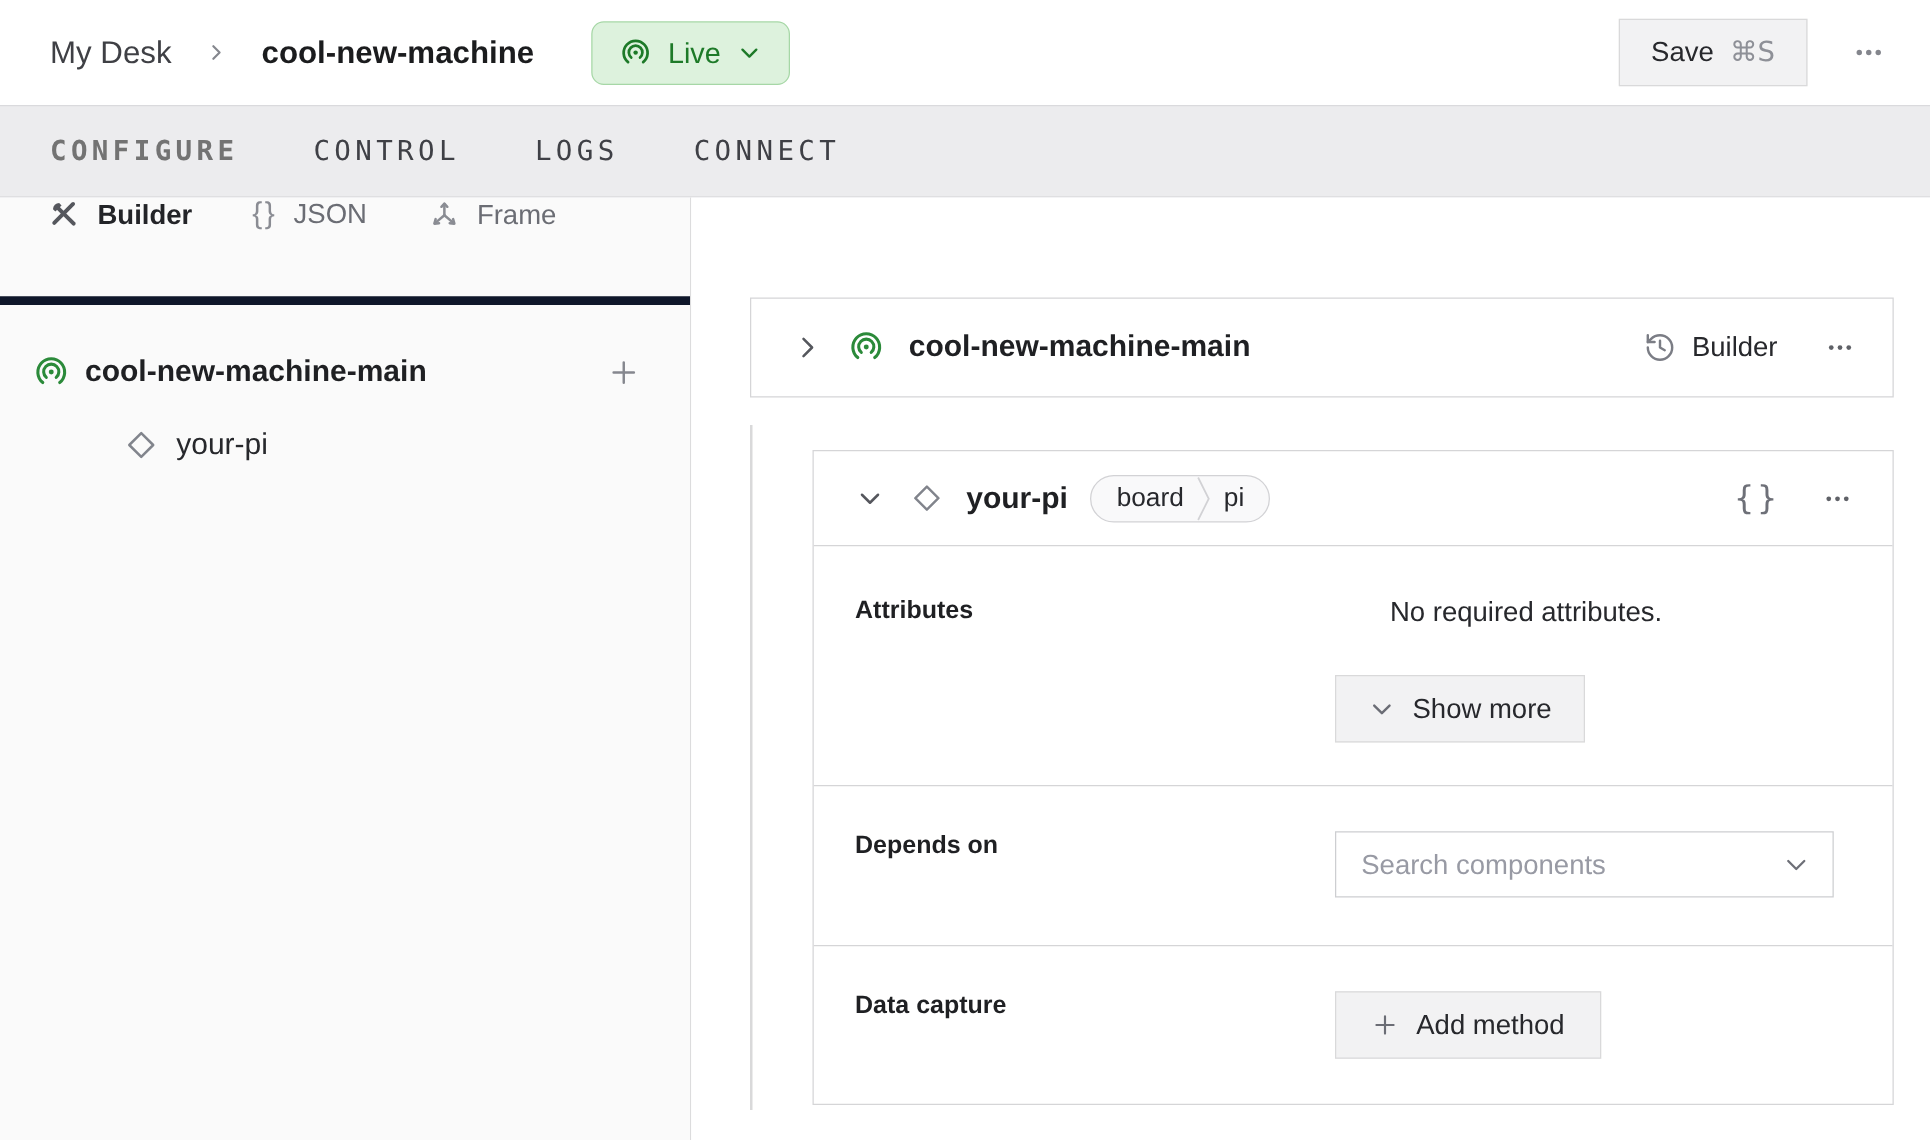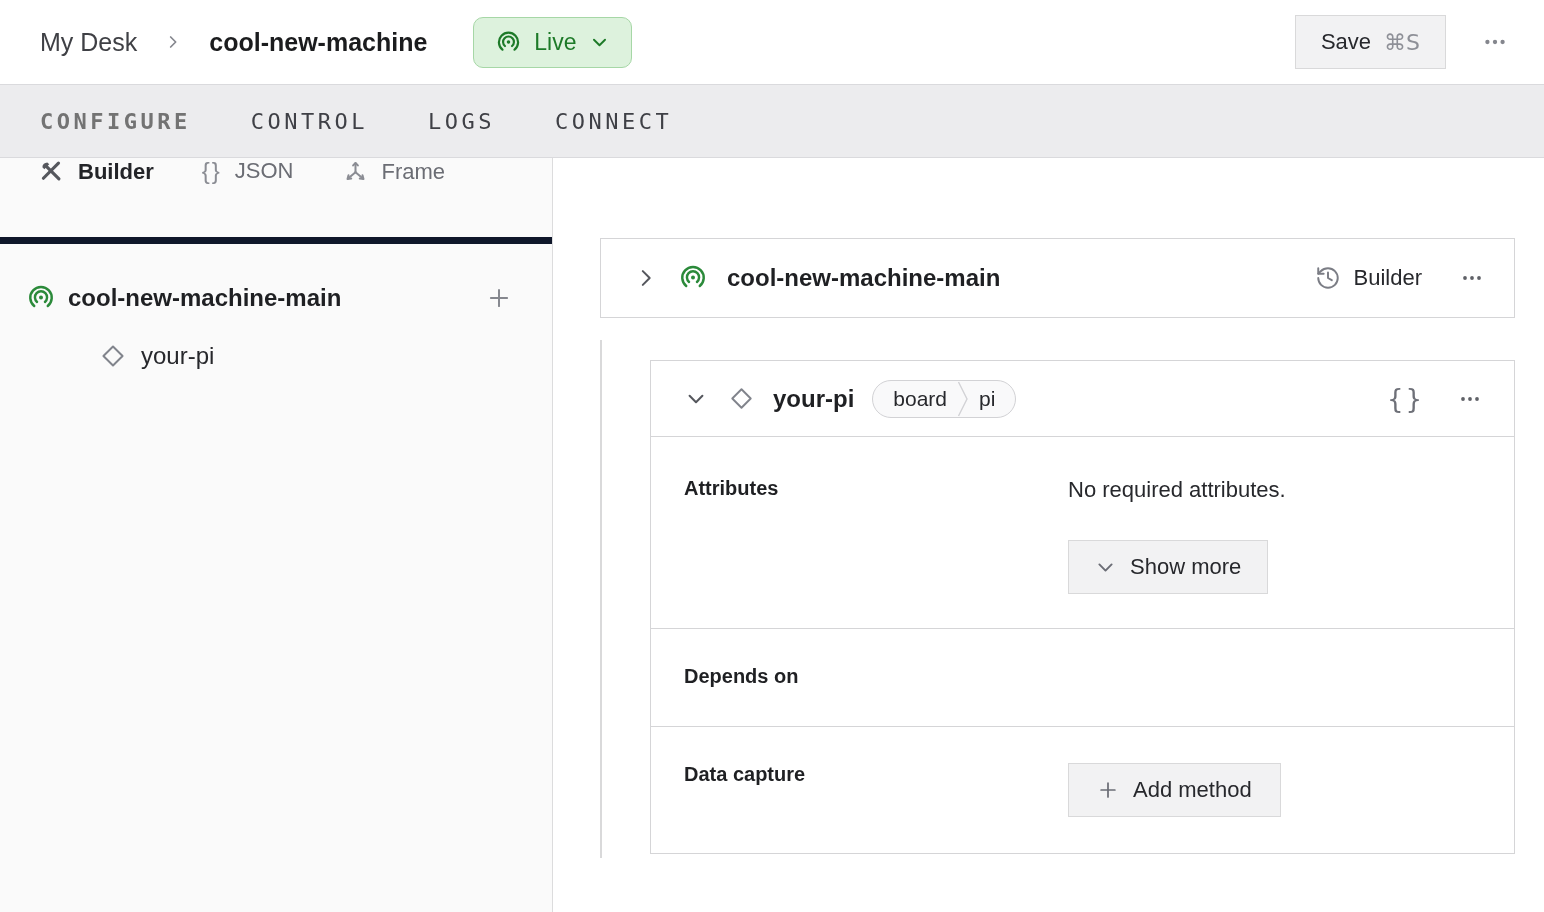--- a/index.html
+++ b/index.html
@@ -86,21 +86,21 @@
   .type-pill .seg { display:flex; align-items:center; }
   .type-pill .seg.type { padding:0 10px 0 20px;text-align:right; }
   .type-pill .seg.model { padding:0 20px 0 10px; }
   .pill-sep { display:flex; align-items:center; }
   .comp-header .braces-btn { margin-left:auto; background:none; border:none; color:#6e7078; font-size:26px; letter-spacing:2px; cursor:pointer; font-family:"DejaVu Sans", sans-serif; }
   .comp-header .icon-btn { margin-left:28px; color:#5f6167; }
 
   .section { display:grid; grid-template-columns:384px 1fr; border-top:1px solid #d5d5d7; padding-left:33px; padding-right:28px; }
   .section-label { font-size:20px; font-weight:600; color:#1f2023; }
   .sec-attributes { padding-top:40px; padding-bottom:34px; }
-  .empty-text { font-size:22px; color:#27282c; }
+  .empty-text { font-size:22px; color:#27282c;margin-left:44px; }
   .show-more-btn { gap:14px; padding:13px 26px; margin-top:37px; color:#27282c; }
   .show-more-btn .chev, .add-method-btn .plus { color:#6b6d75; }
   .sec-depends { padding-top:36px; padding-bottom:38px; }
   .select-box {
     width:399px; height:53px; display:flex; align-items:center;
     border:1px solid #cdced1; background:#fff; padding:0 18px 0 20px; cursor:pointer;
   }
   .select-box input {
     border:none; outline:none; flex:1; font-size:22px; color:#27282c;
     font-family:"Liberation Sans", sans-serif; background:transparent;
@@ -312,20 +312,30 @@
                       <path d="M5 8.5l7 7 7-7"></path>
                     </svg>
                 </span>
                 <span>Show more</span>
               </button>
             </div>
           </div>
 
           <div class="section sec-depends">
             <div class="section-label">Depends on</div>
+            <div>
+              <div class="select-box">
+                <input type="text" placeholder="Search components" style="">
+                <span class="chev">
+                  <svg width="22" height="22" viewBox="0 0 24 24" fill="none" stroke="currentColor" stroke-width="2" stroke-linecap="round" stroke-linejoin="round">
+                      <path d="M5 8.5l7 7 7-7"></path>
+                    </svg>
+                </span>
+              </div>
+            </div>
           </div>
 
           <div class="section sec-capture">
             <div class="section-label">Data capture</div>
             <div>
               <button class="btn add-method-btn">
                 <span class="plus">
                   <svg width="22" height="22" viewBox="0 0 24 24" fill="none" stroke="currentColor" stroke-width="1.9" stroke-linecap="round">
                       <path d="M12 4.5v15M4.5 12h15"></path>
                     </svg>

